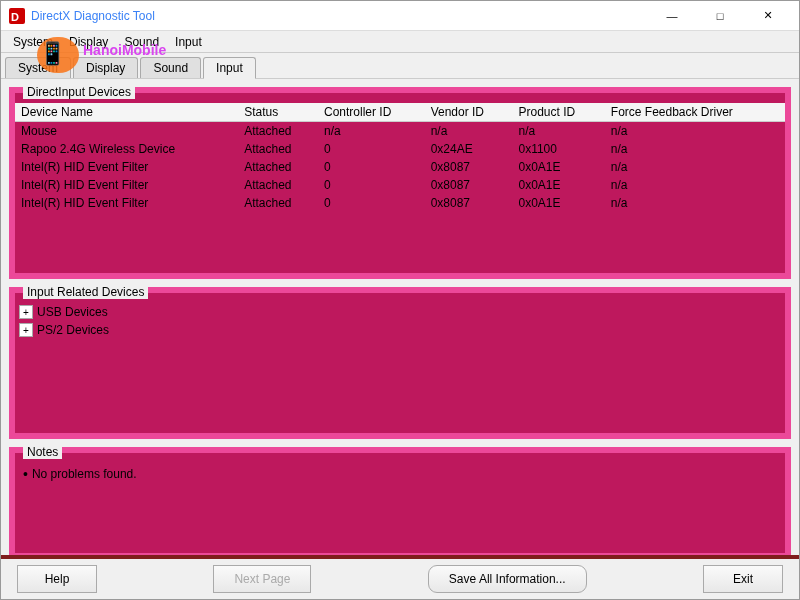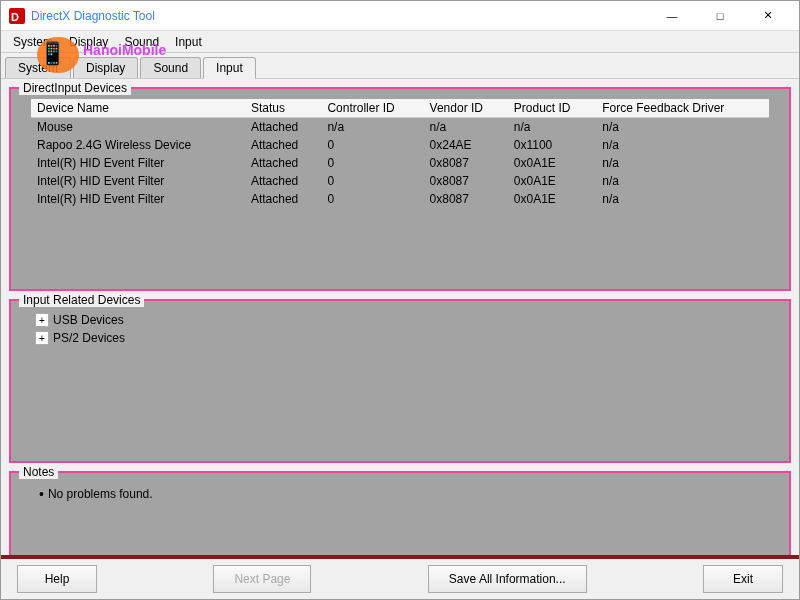--- a/index.html
+++ b/index.html
@@ -95,24 +95,24 @@
     }
     .content {
       flex: 1;
       padding: 8px;
       display: flex;
       flex-direction: column;
       gap: 8px;
       overflow: hidden;
     }
     .group-box {
-      border: 2px solid #ec4899;
-      background: #a3a3a3;
+      border: 6px solid #ec4899;
+      background: #be185d;
       position: relative;
-      padding: 20px;
+      padding: 0;
     }
     .group-box-label {
       position: absolute;
       top: -8px;
       left: 8px;
       background: #f0f0f0;
       padding: 0 4px;
       font-size: 12px;
       font-weight: normal;
     }
@@ -191,21 +191,21 @@
       background: linear-gradient(to bottom, #fafafa, #e8e8e8);
       cursor: pointer;
       font-size: 12px;
       min-width: 80px;
       height: 28px;
     }
     .footer-btn:disabled {
       color: #aaa;
       cursor: default;
     }
-    .footer-btn.wide { min-width: 130px; }
+    .footer-btn.wide { min-width: 130px; border-radius: 9px; }
     ::-webkit-scrollbar { width: 14px; }
     ::-webkit-scrollbar-track { background: #f0f0f0; border: 1px solid #d0d0d0; }
     ::-webkit-scrollbar-thumb { background: #c0c0c0; border: 1px solid #aaa; }
   </style>
 </head>
 <body>
 
 <div class="window">
 
   <div class="title-bar">

